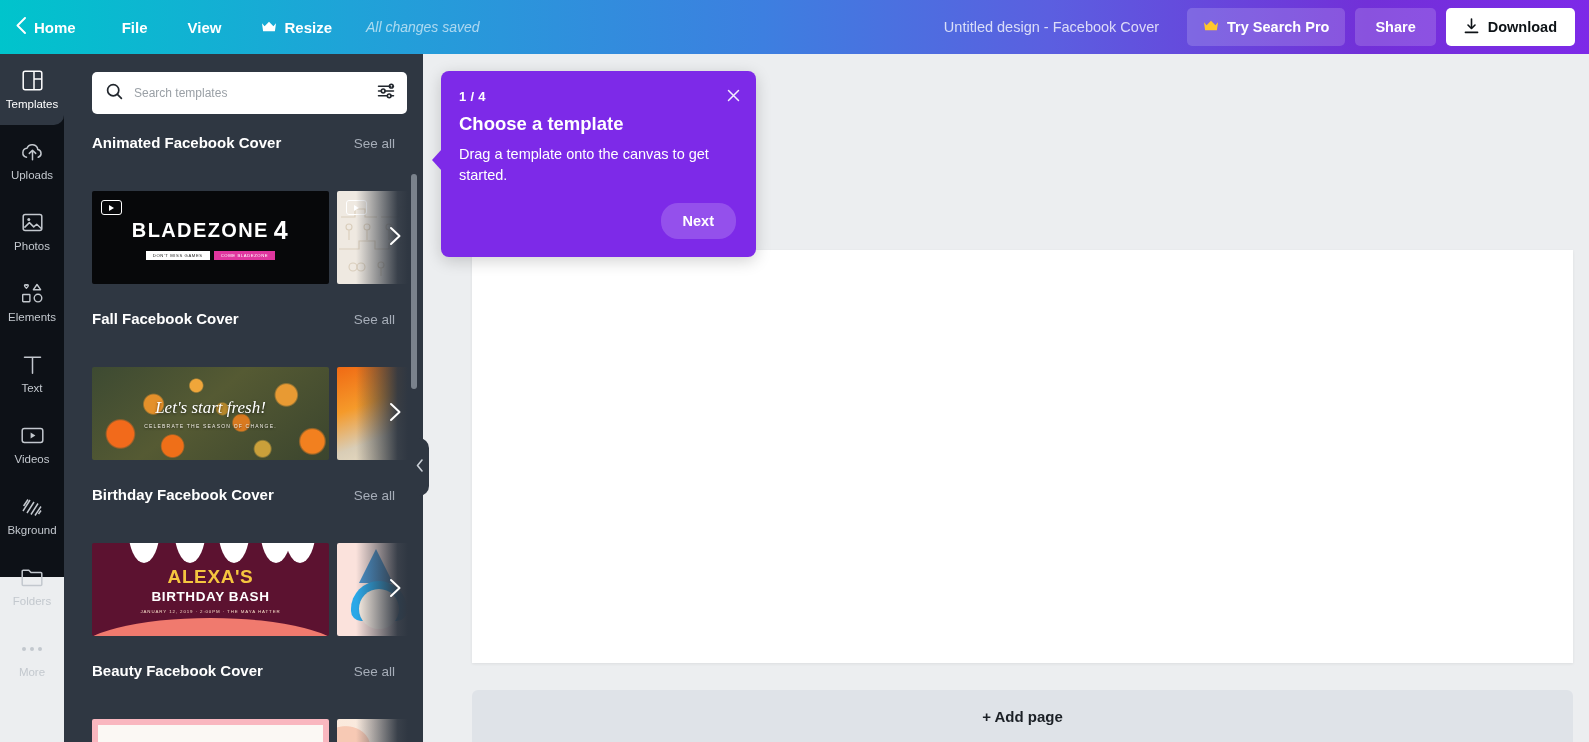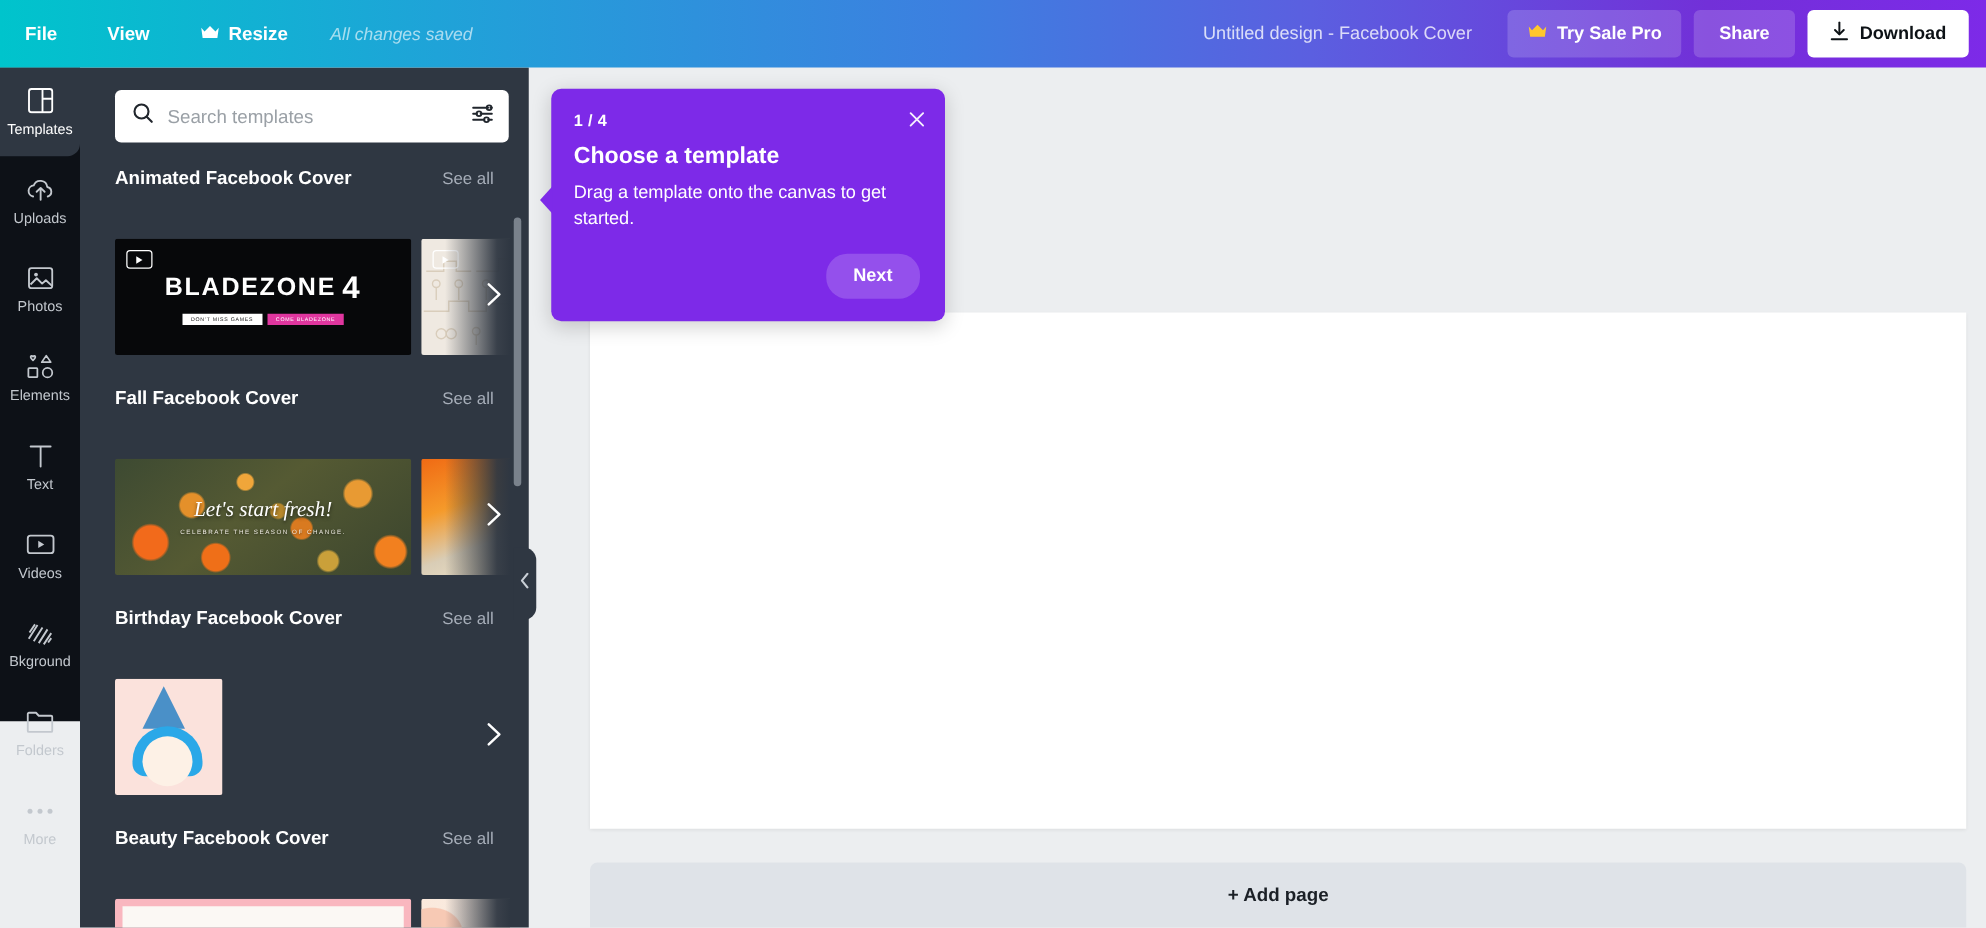--- a/index.html
+++ b/index.html
@@ -90,21 +90,21 @@
   }
   .searchwrap { padding: 18px 16px 10px 28px; }
   .searchbar {
     background: #fff; border-radius: 5px;
     height: 42px; display: flex; align-items: center;
     padding: 0 12px 0 14px; gap: 11px;
   }
   .search-input {
     flex: 1; border: none; outline: none;
     font-family: "Liberation Sans", sans-serif;
-    font-size: 15px; color: #21262d;
+    font-size: 12px; color: #21262d;
     background: transparent;
   }
   .search-input::placeholder { color: #9aa0a6; }
 
   .scrollarea {
     position: absolute; top: 70px; left: 0;
     width: 359px; height: 618px;
     overflow: hidden;
   }
   .section { padding: 0 0 16px 28px; }
@@ -267,20 +267,28 @@
     color: #fff; font-size: 14.5px; font-weight: 700;
     border-radius: 17px; padding: 10px 22px;
   }
 </style>
 </head>
 <body>
 
 <div class="topbar">
   <div class="tb-left">
 
+    <div class="tb-item tb-home">
+      <span class="tb-back">
+        <svg width="11" height="17" viewBox="0 0 11 17" fill="none">
+            <path d="M9 1L1.5 8.5L9 16" stroke="#fff" stroke-width="1.9" stroke-linecap="round" stroke-linejoin="round"></path>
+          </svg>
+      </span>
+      <span>Home</span>
+    </div>
 
     <div class="tb-item">
       <span>File</span>
     </div>
 
     <div class="tb-item">
       <span>View</span>
     </div>
 
     <div class="tb-item">
@@ -298,21 +306,21 @@
   <div class="tb-spacer"></div>
 
   <div class="tb-doctitle">Untitled design - Facebook Cover</div>
 
   <div class="tb-pro">
     <span>
       <svg width="16" height="12" viewBox="0 0 16 12" fill="#ffc72c">
           <path d="M1 2.2l2.6 3L8 0.7l4.4 4.5 2.6-3-1.1 8.1H2.1L1 2.2z"></path>
         </svg>
     </span>
-    <span>Try Sale Pro</span>
+    <span>Try Search Pro</span>
   </div>
 
   <div class="tb-share">
     <span>Share</span>
   </div>
 
   <div class="tb-download">
     <span>
       <svg width="15" height="16" viewBox="0 0 15 16" fill="none" stroke="#0d1216" stroke-width="1.6" stroke-linecap="round" stroke-linejoin="round">
         <path d="M7.5 1v9"></path>
@@ -514,20 +522,35 @@
         </span>
       </div>
     </div>
 
     <div class="section">
       <div class="sec-head">
         <span class="sec-title">Birthday Facebook Cover</span>
         <span class="sec-seeall">See all</span>
       </div>
       <div class="thumbrow">
+        <div class="thumb">
+          <div class="art-bday">
+            <div class="bday-balloons">
+              <span style="left:36px"></span>
+                <span style="left:82px"></span>
+              <span style="left:126px"></span>
+                <span style="left:168px"></span>
+                <span style="left:192px"></span>
+            </div>
+            <div class="bday-1">ALEXA'S</div>
+            <div class="bday-2">BIRTHDAY BASH</div>
+            <div class="bday-3">JANUARY 12, 2019  ·  2:00PM  ·  THE MAYA HATTER</div>
+            <div class="bday-bottom"></div>
+          </div>
+        </div>
         <div class="thumb2">
           <div class="art-bday2">
             <div class="hat"></div>
             <div class="hair"></div>
             <div class="face"></div>
           </div>
         </div>
         <div class="fadeR"></div>
         <span class="nextarrow">
           <svg width="13" height="20" viewBox="0 0 13 20" fill="none" stroke="#fff" stroke-width="2" stroke-linecap="round" stroke-linejoin="round">

